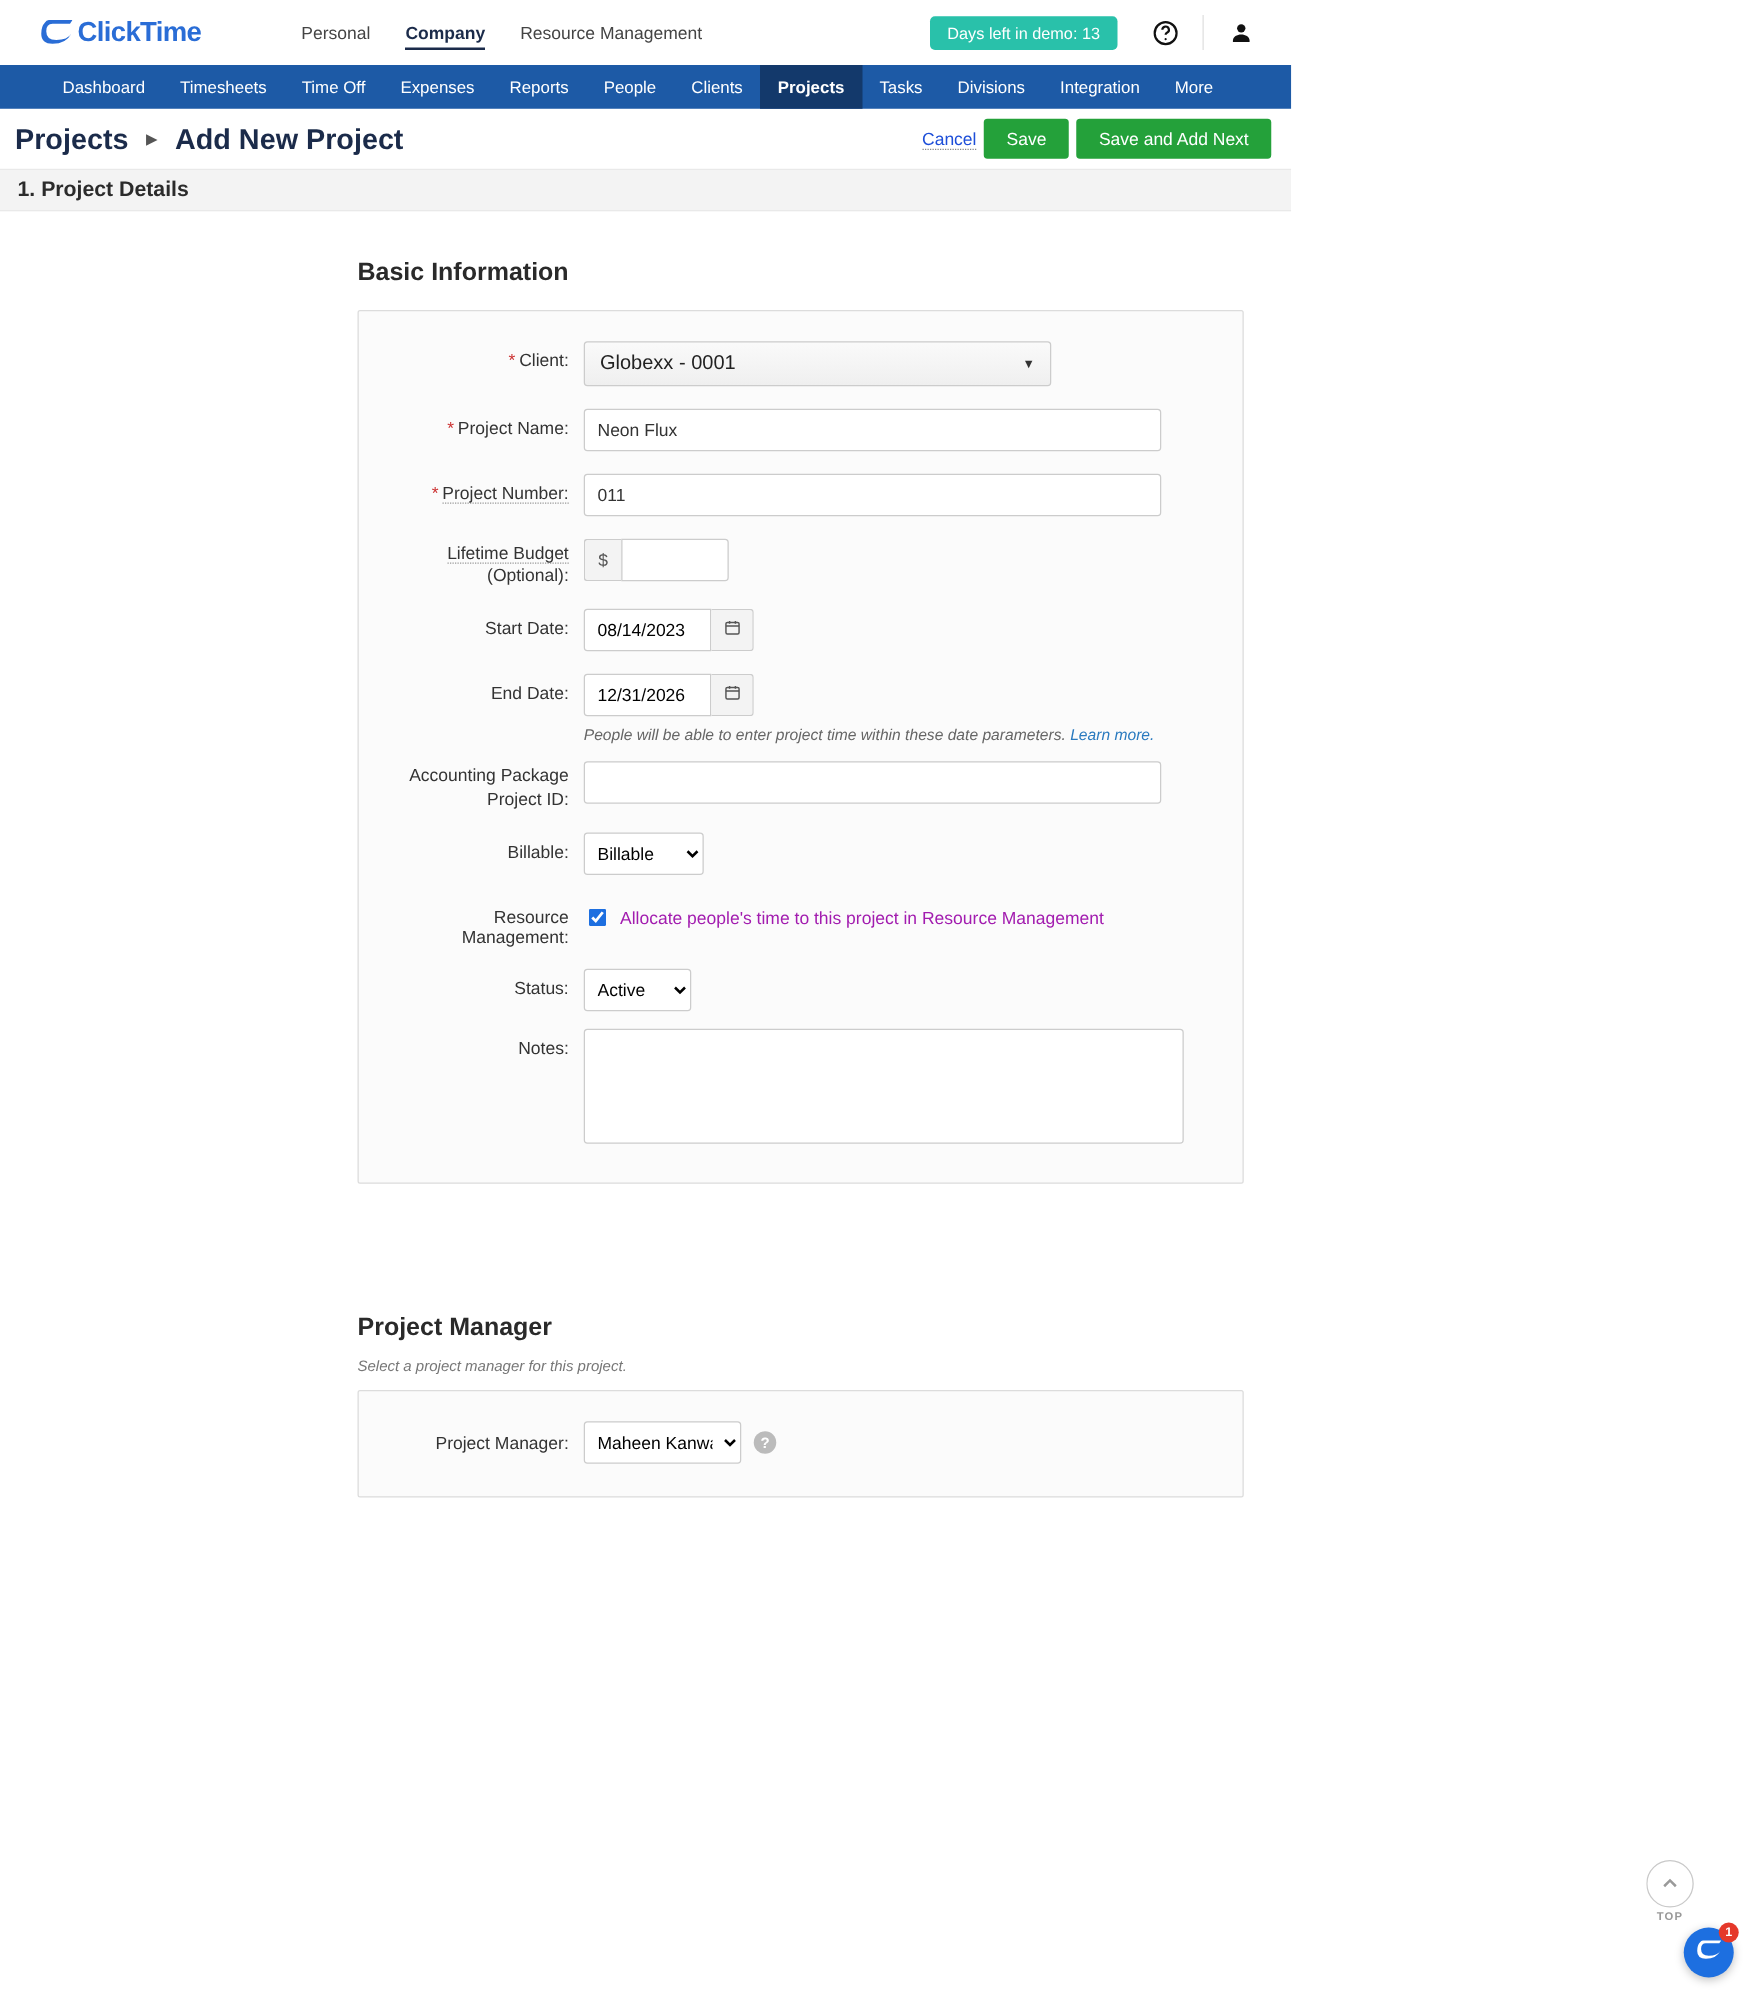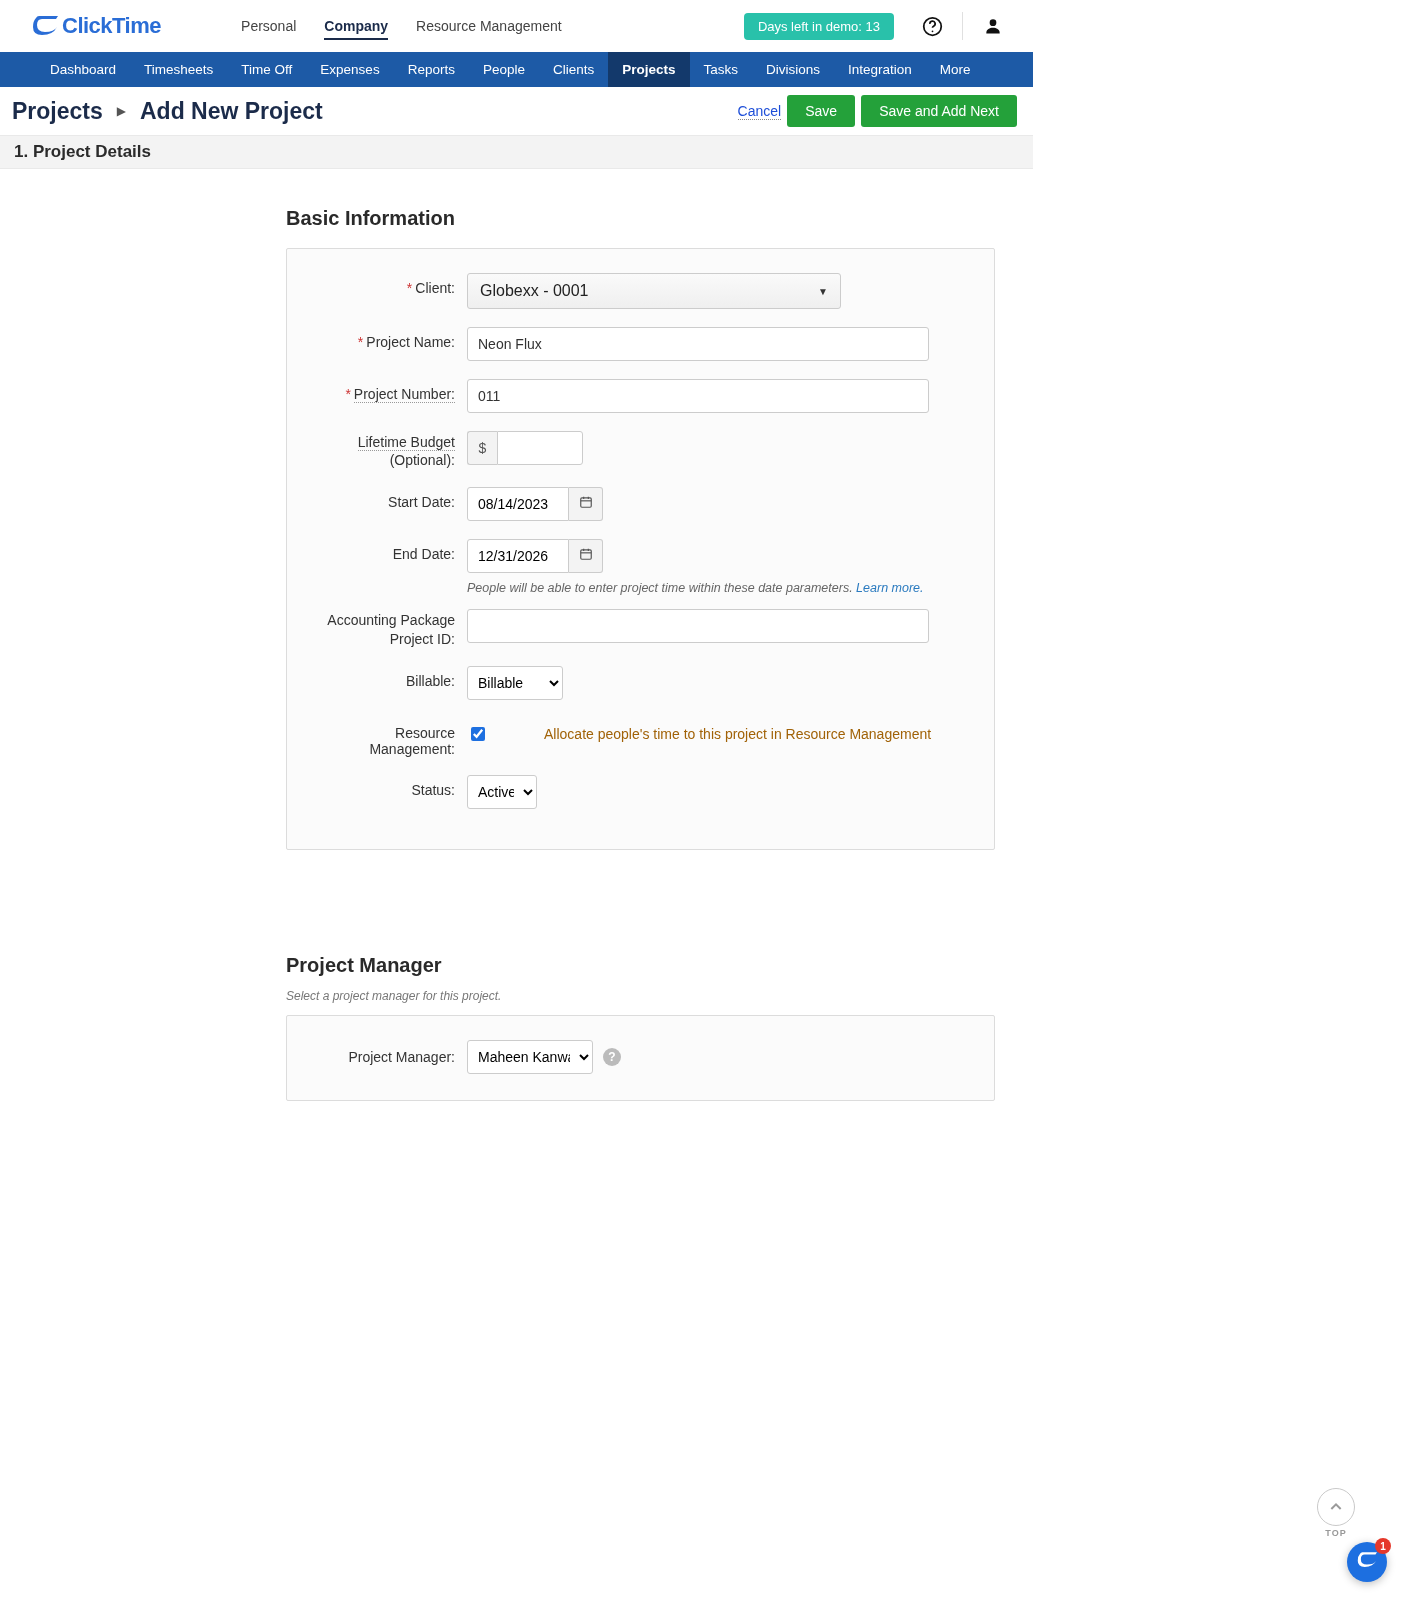--- a/index.html
+++ b/index.html
@@ -58,25 +58,25 @@
   .money-wrap { display:flex; }
   .money-prefix { width:30px; height:34px; border:1px solid #ccc; border-right:none; border-radius:3px 0 0 3px; background:#f3f3f3; display:flex; align-items:center; justify-content:center; color:#555; font-size:14px; }
   .money-input { height:34px; width:86px; border:1px solid #ccc; border-radius:0 3px 3px 0; padding:0 8px; }
   .date-wrap { display:flex; }
   .date-input { height:34px; width:102px; border:1px solid #ccc; border-radius:3px 0 0 3px; padding:0 10px; font-size:14px; }
   .date-btn { width:34px; height:34px; border:1px solid #ccc; border-left:none; border-radius:0 3px 3px 0; background:#f3f3f3; display:flex; align-items:center; justify-content:center; cursor:pointer; }
   .hint { font-size:12.5px; font-style:italic; color:#666; margin-top:8px; }
   .hint a { color:#2a7abf; cursor:pointer; }
   select.native { height:34px; border:1px solid #ccc; border-radius:3px; background:#fff; font-size:14px; padding:0 6px; }
   select.native.w-bill { width:96px; }
-  select.native.w-status { width:70px; }
+  select.native.w-status { width:86px; }
   select.native.w-pm { width:126px; }
   .checkbox-row { display:flex; align-items:center; gap:8px; padding-top:6px; }
   .checkbox-row input { accent-color:#1d6fe0; width:14px; height:14px; }
-  .checkbox-row label { font-size:14px; color:#a16207;margin-left:48px; }
+  .checkbox-row label { font-size:14px; color:#a21caf; }
   .textarea { width:480px; height:92px; resize:none; padding:8px; }
   .help-dot { width:18px; height:18px; border-radius:50%; background:#bbb; color:#fff; font-size:12px; font-weight:700; display:inline-flex; align-items:center; justify-content:center; margin-left:10px; cursor:pointer; }
 
   
   .scrolltop { position:fixed; right:50px; bottom:62px; width:38px; text-align:center; }
   .scrolltop .circ { width:38px; height:38px; border:1px solid #c9c9c9; border-radius:50%; background:#fff; display:flex; align-items:center; justify-content:center; color:#999; font-size:18px; cursor:pointer; }
   .scrolltop .lbltop { font-size:9px; color:#999; letter-spacing:1px; margin-top:2px; font-weight:600;}
   .chat { position:fixed; right:18px; bottom:18px; width:40px; height:40px; border-radius:50%; background:#1d6fe0; display:flex; align-items:center; justify-content:center; cursor:pointer; box-shadow:0 2px 8px rgba(0,0,0,.25); }
   .chat svg { width:20px; height:18px; }
   .chat .badge { position:absolute; top:-4px; right:-4px; width:16px; height:16px; background:#e5382a; color:#fff; border-radius:50%; font-size:10px; display:flex; align-items:center; justify-content:center; font-weight:700; }
@@ -252,20 +252,24 @@
 
     <div class="row tight">
       <div class="lbl">Status:</div>
       <div class="fld">
         <select class="native w-status">
           <option>Active</option>
         </select>
       </div>
     </div>
 
+    <div class="row" style="margin-bottom:0;">
+      <div class="lbl">Notes:</div>
+      <div class="fld"><textarea class="textarea" style=""></textarea></div>
+    </div>
 
   </div>
 
   <div class="gap-big"></div>
 
   <div class="section-title">Project Manager</div>
   <div class="section-subtext">Select a project manager for this project.</div>
 
   <div class="panel">
     <div class="row" style="margin-bottom:0; align-items:center;">

